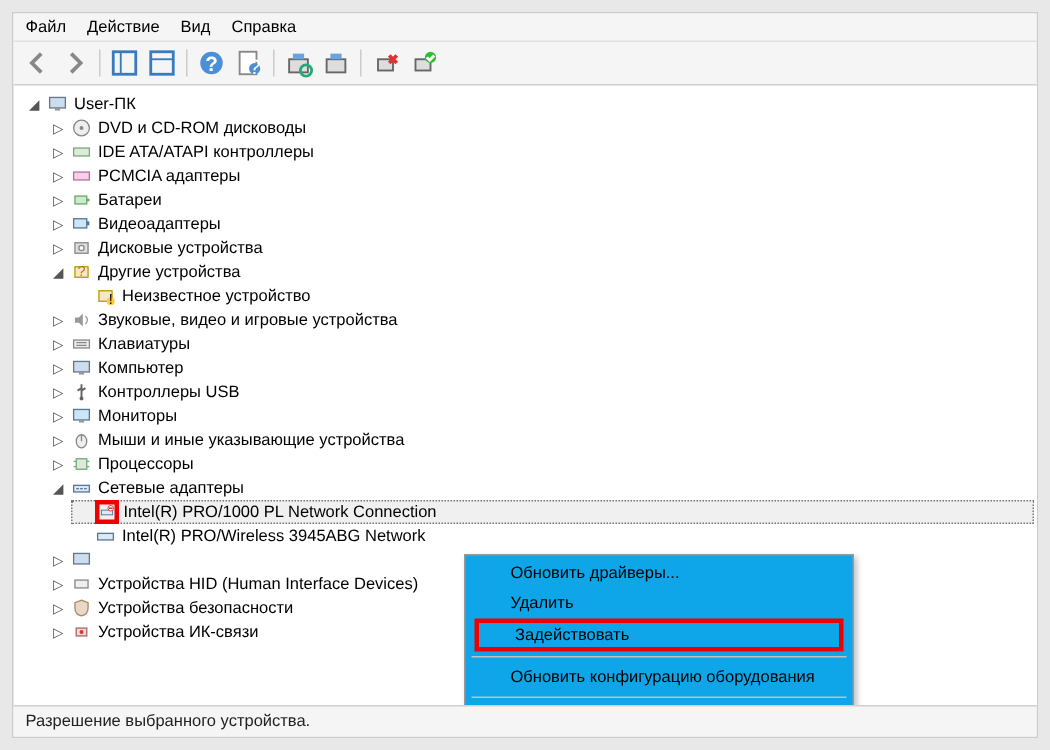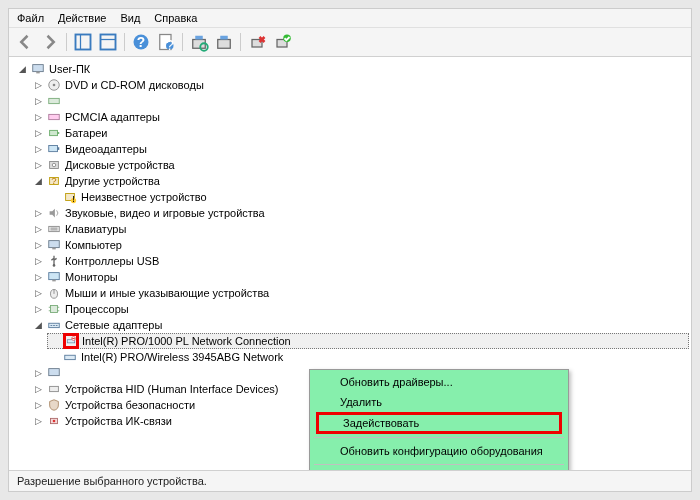--- a/index.html
+++ b/index.html
@@ -13,21 +13,21 @@
 .tree-area { flex: 1; overflow: auto; padding: 4px 2px; background: #fff; position: relative; }
 .tree ul { list-style: none; padding-left: 16px; }
 .tree > ul { padding-left: 4px; }
 .node { display: flex; align-items: center; height: 16px; padding: 1px 2px; white-space: nowrap; cursor: default; }
 .node.sel { border: 1px dotted #777; background: #f0f0f0; }
 .expander { width: 11px; height: 11px; margin-right: 2px; display: inline-flex; align-items: center; justify-content: center; font-size: 9px; color: #555; cursor: pointer; }
 .noexp { width: 13px; display: inline-block; }
 .devicon { width: 16px; height: 16px; margin-right: 3px; display: inline-flex; align-items: center; justify-content: center; position: relative; }
 .devicon svg { width: 14px; height: 14px; }
 .redbox-icon { border: 3px solid #e00; }
-.ctxmenu { position: absolute; background: #86efac; border: 1px solid #999; box-shadow: 2px 2px 4px rgba(0,0,0,0.25); padding: 2px; min-width: 260px; z-index: 50; }
+.ctxmenu { position: absolute; background: #0ea5e9; border: 1px solid #999; box-shadow: 2px 2px 4px rgba(0,0,0,0.25); padding: 2px; min-width: 260px; z-index: 50; }
 .ctxitem { padding: 4px 20px 4px 28px; cursor: default; }
 .ctxitem.redbox { border: 3px solid #e00; margin: 0 4px; padding: 2px 16px 2px 24px; }
 .ctxsep { height: 1px; background: #c0c0c0; margin: 3px 2px; }
 .statusbar { border-top: 1px solid #d0d0d0; padding: 4px 8px; background: #f5f5f5; color: #222; }
 </style>
 </head>
 <body>
 
 <div class="window">
 
@@ -134,20 +134,21 @@
                 </div>
               </li>
             <li>
                 <div class="node">
                   <span class="expander">▷</span>
                   <span class="devicon">
                     <svg viewBox="0 0 16 16">
                       <rect x="2" y="5" width="12" height="6" fill="#dceadc" stroke="#7a7"></rect>
                     </svg>
                   </span>
+                  <span>IDE ATA/ATAPI контроллеры</span>
                 </div>
               </li>
             <li>
                 <div class="node">
                   <span class="expander">▷</span>
                   <span class="devicon">
                     <svg viewBox="0 0 16 16">
                       <rect x="2" y="5" width="12" height="6" fill="#fce" stroke="#a79"></rect>
                     </svg>
                   </span>

